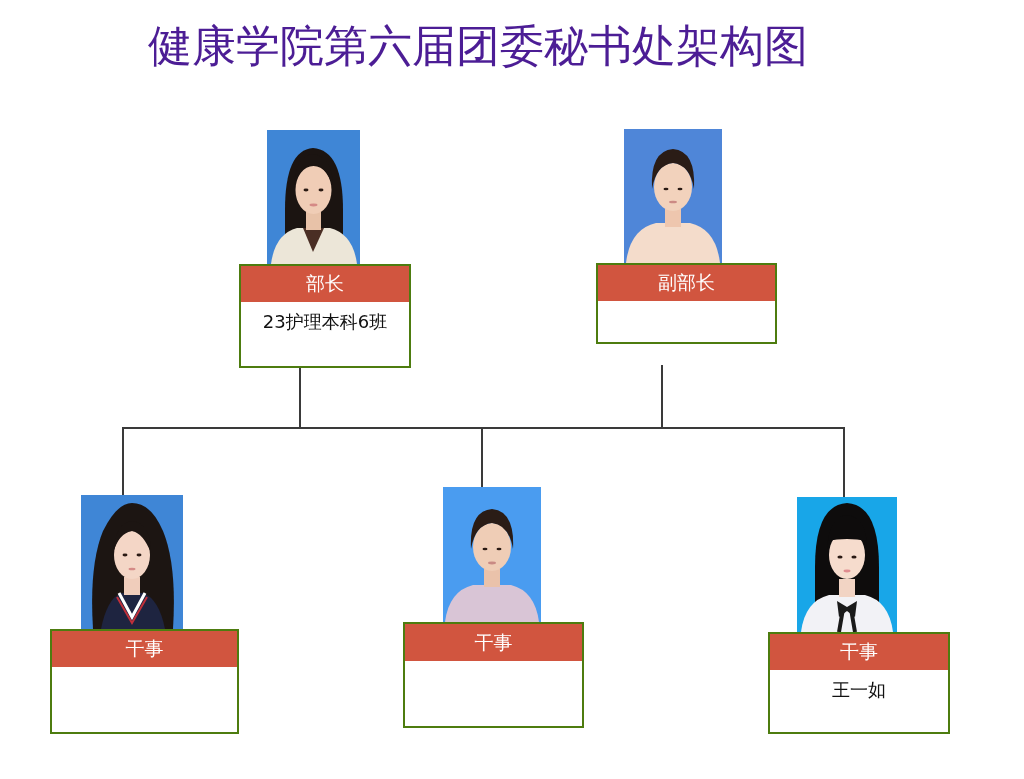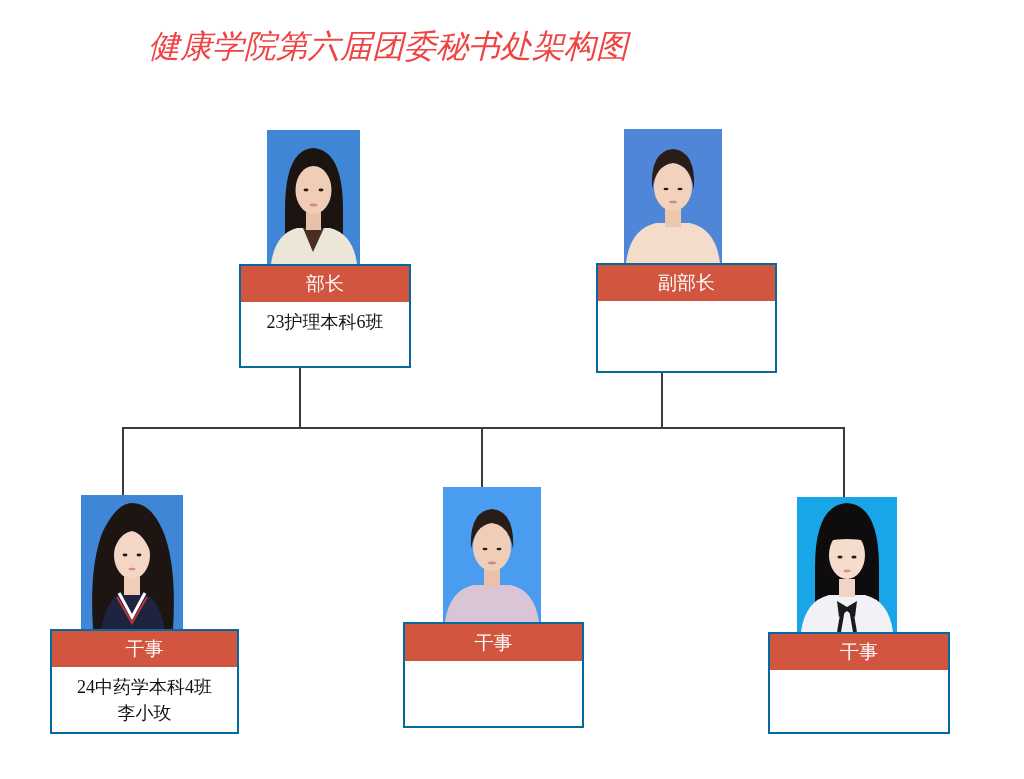--- a/index.html
+++ b/index.html
@@ -13,65 +13,63 @@
       position: relative;
       overflow: hidden;
       font-family: "DejaVu Sans", "Liberation Sans", sans-serif;
     }
     .title {
       position: absolute;
       left: 148px;
       top: 16px;
       width: 680px;
       height: 60px;
-      font-size: 32px;
+      font-size: 44px;
       line-height: 60px;
-      color: #ef4444;
+      color: #4c1d95;
       letter-spacing: 0px;
       white-space: nowrap;
-      font-style: italic;
     }
     .connector {
       position: absolute;
       background: #3a3a3a;
     }
     .photo {
       position: absolute;
       overflow: hidden;
     }
     .photo svg {
       display: block;
       width: 100%;
       height: 100%;
     }
     .card {
       position: absolute;
       box-sizing: border-box;
-      border: 2px solid #0369a1;
+      border: 2px solid #4d7c0f;
       background: #ffffff;
     }
     .card-header {
       background: #d1553f;
       color: #ffffff;
       text-align: center;
       font-size: 19px;
       display: flex;
       align-items: center;
       justify-content: center;
     }
     .card-body {
       text-align: center;
       color: #111111;
       font-size: 18px;
       line-height: 26px;
       padding-top: 7px;
     }
     .card-body div {
       white-space: nowrap;
-      font-family: Liberation Serif, serif;
     }
   </style>
 </head>
 <body>
 
 <div class="title">健康学院第六届团委秘书处架构图</div>
 
 <div class="connector" style="left:299px; top:367px; width:1.5px; height:61px;"></div>
 <div class="connector" style="left:661px; top:365px; width:1.5px; height:63px;"></div>
 <div class="connector" style="left:122px; top:427px; width:722px; height:1.5px;"></div>
@@ -105,21 +103,21 @@
     <rect width="98" height="134" fill="#4f86d8"></rect>
     <path d="M2 134 Q6 100 32 94 L66 94 Q92 100 96 134 Z" fill="#f4dccb"></path>
     <rect x="41" y="80" width="16" height="18" fill="#eec6ae"></rect>
     <ellipse cx="49" cy="58" rx="19" ry="24" fill="#f2d2bc"></ellipse>
     <path d="M28 60 Q26 22 49 20 Q72 22 70 60 Q66 36 49 34 Q32 36 28 60 Z" fill="#2a1c16"></path>
     <ellipse cx="42" cy="60" rx="2.5" ry="1.3" fill="#2a1a14"></ellipse>
     <ellipse cx="56" cy="60" rx="2.5" ry="1.3" fill="#2a1a14"></ellipse>
     <ellipse cx="49" cy="73" rx="4" ry="1.3" fill="#cc8a84"></ellipse>
   </svg>
 </div>
-<div class="card" style="left:596px; top:263px; width:181px; height:110px;">
+<div class="card" style="left:596px; top:263px; width:181px; height:81px;">
   <div class="card-header" style="height:36px;">副部长</div>
   <div class="card-body">
   </div>
 </div>
 
 <div class="photo" style="left:81px; top:495px; width:102px; height:134px;">
   <svg viewBox="0 0 102 134">
     <rect width="102" height="134" fill="#3f86d6"></rect>
     <path d="M12 134 Q8 70 22 36 Q36 8 51 8 Q70 8 82 36 Q96 70 92 134 Z" fill="#1c1512"></path>
     <path d="M20 134 Q26 104 40 98 L62 98 Q78 104 84 134 Z" fill="#1e2440"></path>
@@ -128,24 +126,20 @@
     <rect x="43" y="82" width="16" height="18" fill="#f0cdbb"></rect>
     <ellipse cx="51" cy="60" rx="18" ry="24" fill="#f4d6c6"></ellipse>
     <path d="M32 58 Q34 28 51 26 Q70 28 70 58 Q62 38 51 36 Q38 38 32 58 Z" fill="#1c1512"></path>
     <ellipse cx="44" cy="60" rx="2.5" ry="1.4" fill="#2a1a14"></ellipse>
     <ellipse cx="58" cy="60" rx="2.5" ry="1.4" fill="#2a1a14"></ellipse>
     <ellipse cx="51" cy="74" rx="3.5" ry="1.3" fill="#d58a86"></ellipse>
   </svg>
 </div>
 <div class="card" style="left:50px; top:629px; width:189px; height:105px;">
   <div class="card-header" style="height:36px;">干事</div>
-  <div class="card-body">
-    <div>24中药学本科4班</div>
-    <div>李小玫</div>
-  </div>
 </div>
 
 <div class="photo" style="left:443px; top:487px; width:98px; height:135px;">
   <svg viewBox="0 0 98 135">
     <rect width="98" height="135" fill="#4a9cf0"></rect>
     <path d="M2 135 Q6 104 30 98 L68 98 Q92 104 96 135 Z" fill="#d9c5d6"></path>
     <rect x="41" y="82" width="16" height="18" fill="#eac2aa"></rect>
     <ellipse cx="49" cy="60" rx="19" ry="24" fill="#efcdb6"></ellipse>
     <path d="M28 62 Q26 24 49 22 Q72 24 70 62 Q66 38 49 36 Q32 38 28 62 Z" fill="#2a1c16"></path>
     <ellipse cx="42" cy="62" rx="2.5" ry="1.3" fill="#2a1a14"></ellipse>
@@ -170,14 +164,15 @@
     <ellipse cx="50" cy="58" rx="18" ry="24" fill="#f6dccd"></ellipse>
     <path d="M30 52 Q32 20 50 18 Q70 20 70 52 L70 44 Q50 40 30 44 Z" fill="#0e0c0c"></path>
     <ellipse cx="43" cy="60" rx="2.6" ry="1.5" fill="#2a1a14"></ellipse>
     <ellipse cx="57" cy="60" rx="2.6" ry="1.5" fill="#2a1a14"></ellipse>
     <ellipse cx="50" cy="74" rx="3.5" ry="1.4" fill="#e08c90"></ellipse>
   </svg>
 </div>
 <div class="card" style="left:768px; top:632px; width:182px; height:102px;">
   <div class="card-header" style="height:36px;">干事</div>
   <div class="card-body">
+    <div>王一如</div>
   </div>
 </div>
 
 </body></html>

